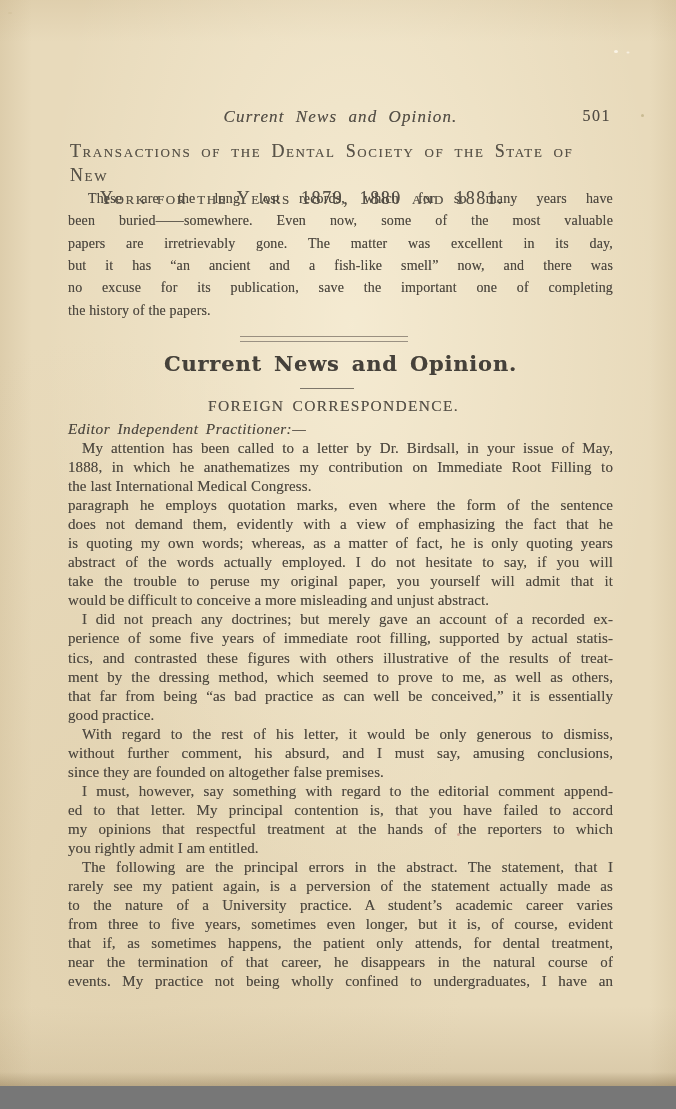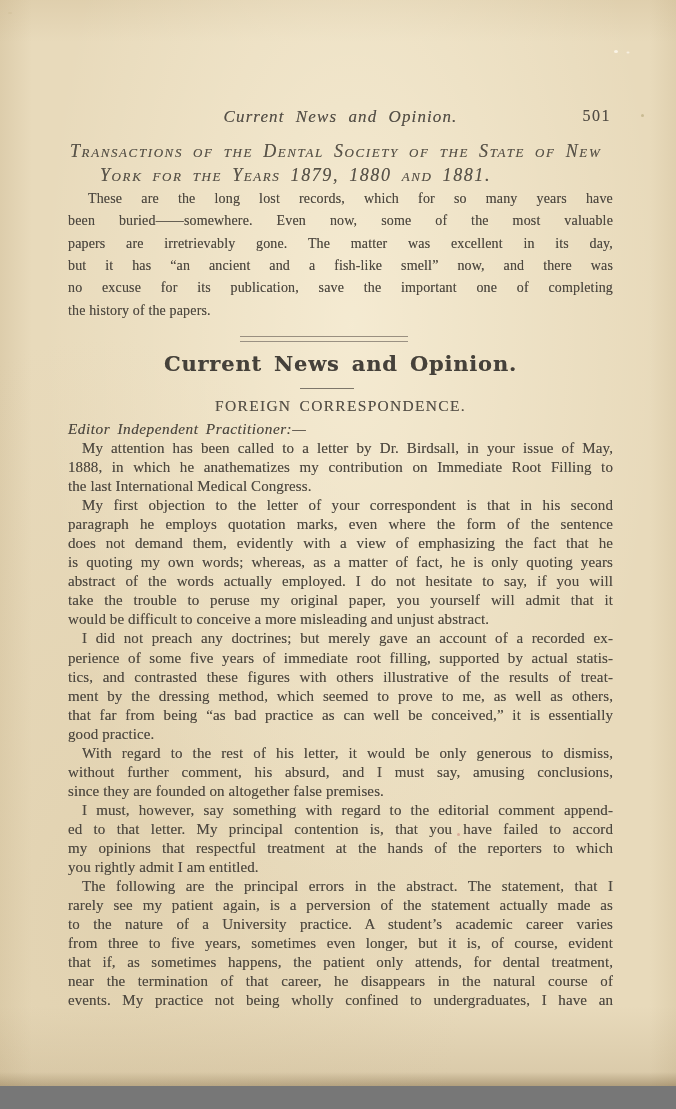--- a/index.html
+++ b/index.html
@@ -29,21 +29,20 @@
     color:#544f47;
   }
   .rh-page { position:absolute; right:2px; top:0; font-size:16px; letter-spacing:1.5px; font-style:normal; color:#524d45; }
 
   .trans-heading {
     position:absolute; top:140px; left:70px; width:545px;
     font-variant:small-caps;
     font-size:18px; line-height:23.5px;
     letter-spacing:1.6px; word-spacing:4px;
     color:#585349;
-    font-style:italic;
   }
   .th-line2 { padding-left:30px; }
 
   .jline { text-align:justify; text-align-last:justify; }
   .jline.pend { text-align-last:left; }
 
   .trans-body {
     position:absolute; top:188px; left:68px; width:545px;
     font-size:14px; line-height:22.35px;
     letter-spacing:0.15px;
@@ -63,21 +62,21 @@
     letter-spacing:0.8px; word-spacing:4px;
     color:#45413a;
   }
 
   .short-rule {
     position:absolute; top:388px; left:300px; width:54px;
     border-top:1.4px solid #7d766a;
   }
 
   .section-subtitle {
-    position:absolute; top:397px; left:68px; width:545px;
+    position:absolute; top:397px; left:61px; width:545px;
     text-align:center;
     font-size:15.5px; letter-spacing:1.3px; word-spacing:3px;
     color:#555047;
   }
 
   .salutation {
     position:absolute; top:420px; left:68px;
     font-style:italic; font-size:15.3px;
     letter-spacing:0.5px; word-spacing:3px;text-align:right;
   }
@@ -126,21 +125,20 @@
   <div class="short-rule"></div>
 
   <div class="section-subtitle">FOREIGN CORRESPONDENCE.</div>
 
   <div class="salutation">Editor Independent Practitioner:—</div>
 
   <div class="letter">
       <div class="jline pstart">My attention has been called to a letter by Dr. Birdsall, in your issue of May,</div>
       <div class="jline">1888, in which he anathematizes my contribution on Immediate Root Filling to</div>
       <div class="jline pend">the last International Medical Congress.</div>
-      <div class="jline pstart">My first objection to the letter of your correspondent is that in his second</div>
       <div class="jline">paragraph he employs quotation marks, even where the form of the sentence</div>
       <div class="jline">does not demand them, evidently with a view of emphasizing the fact that he</div>
       <div class="jline">is quoting my own words; whereas, as a matter of fact, he is only quoting years</div>
       <div class="jline">abstract of the words actually employed.  I do not hesitate to say, if you will</div>
       <div class="jline">take the trouble to peruse my original paper, you yourself will admit that it</div>
       <div class="jline pend">would be difficult to conceive a more misleading and unjust abstract.</div>
       <div class="jline pstart">I did not preach any doctrines; but merely gave an account of a recorded ex-</div>
       <div class="jline">perience of some five years of immediate root filling, supported by actual statis-</div>
       <div class="jline">tics, and contrasted these figures with others illustrative of the results of treat-</div>
       <div class="jline">ment by the dressing method, which seemed to prove to me, as well as others,</div>

